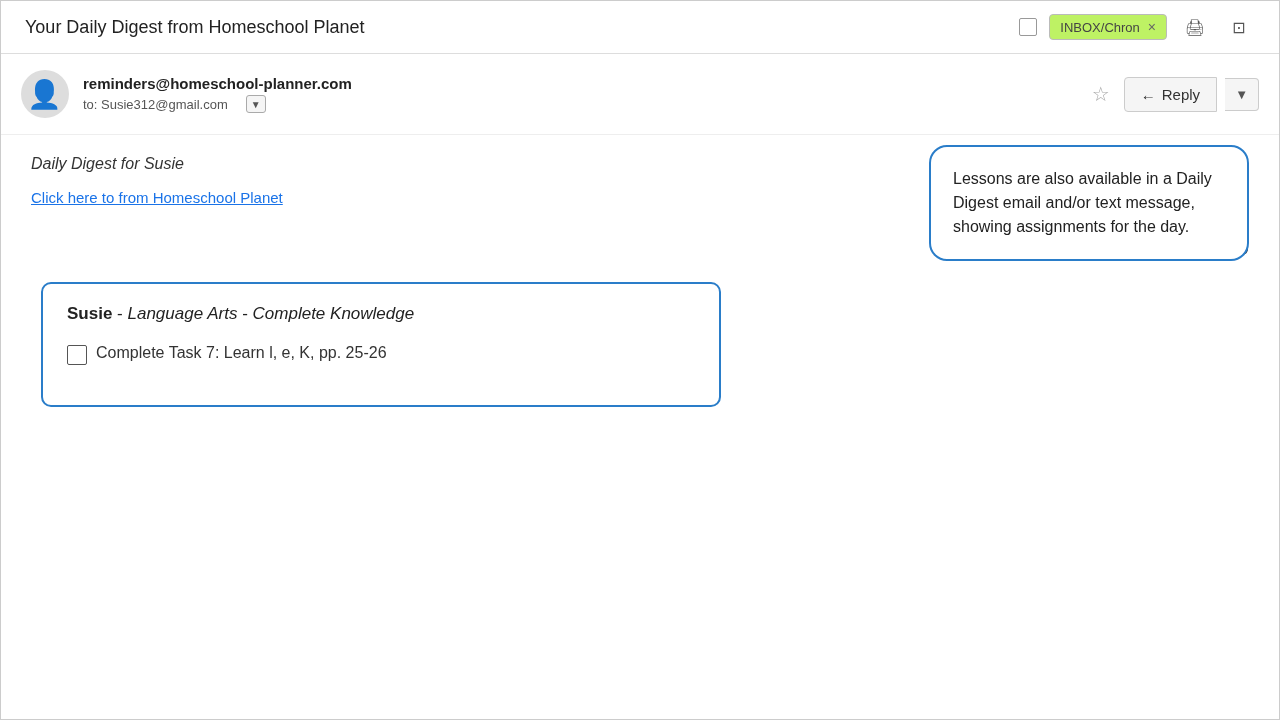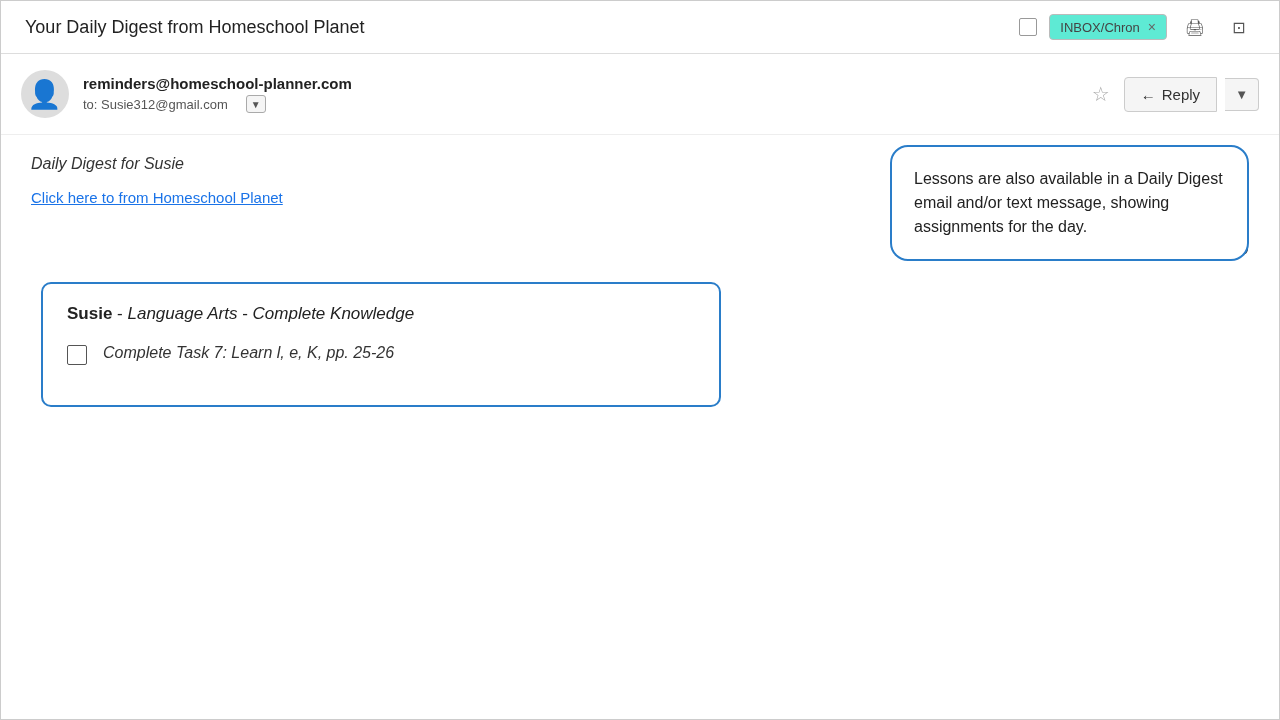--- a/index.html
+++ b/index.html
@@ -28,21 +28,21 @@
       flex: 1;
     }
     .title-checkbox {
       width: 18px;
       height: 18px;
       border: 1px solid #999;
       border-radius: 2px;
       display: inline-block;
     }
     .tab-label {
-      background: #5eead4;
+      background: #bef264;
       border: 1px solid #bbb;
       border-radius: 4px;
       padding: 4px 10px;
       font-size: 13px;
       color: #444;
       display: flex;
       align-items: center;
       gap: 8px;
     }
     .tab-close {
@@ -178,21 +178,21 @@
       margin-left: 20px;
       margin-bottom: 20px;
       text-align: right;
     }
 
     
     .tooltip-box {
       position: absolute;
       right: 30px;
       top: 10px;
-      width: 359px;
+      width: 320px;
       border: 2.5px solid #2a7dc9;
       border-radius: 18px;
       padding: 20px 22px;
       font-size: 16px;
       color: #222;
       line-height: 1.5;
       background: #fff;
     }
 
     
@@ -210,22 +210,21 @@
     }
     .assignment-title .student-name {
       font-weight: bold;
     }
     .assignment-title .subject {
       font-style: italic;
     }
     .task-row {
       display: flex;
       align-items: flex-start;
-      gap: 16px;
-      font-style: italic;
+      gap: 9px;
     }
     .task-checkbox {
       width: 20px;
       height: 20px;
       border: 1.5px solid #555;
       border-radius: 2px;
       flex-shrink: 0;
       margin-top: 1px;
       background: #fff;
     }

